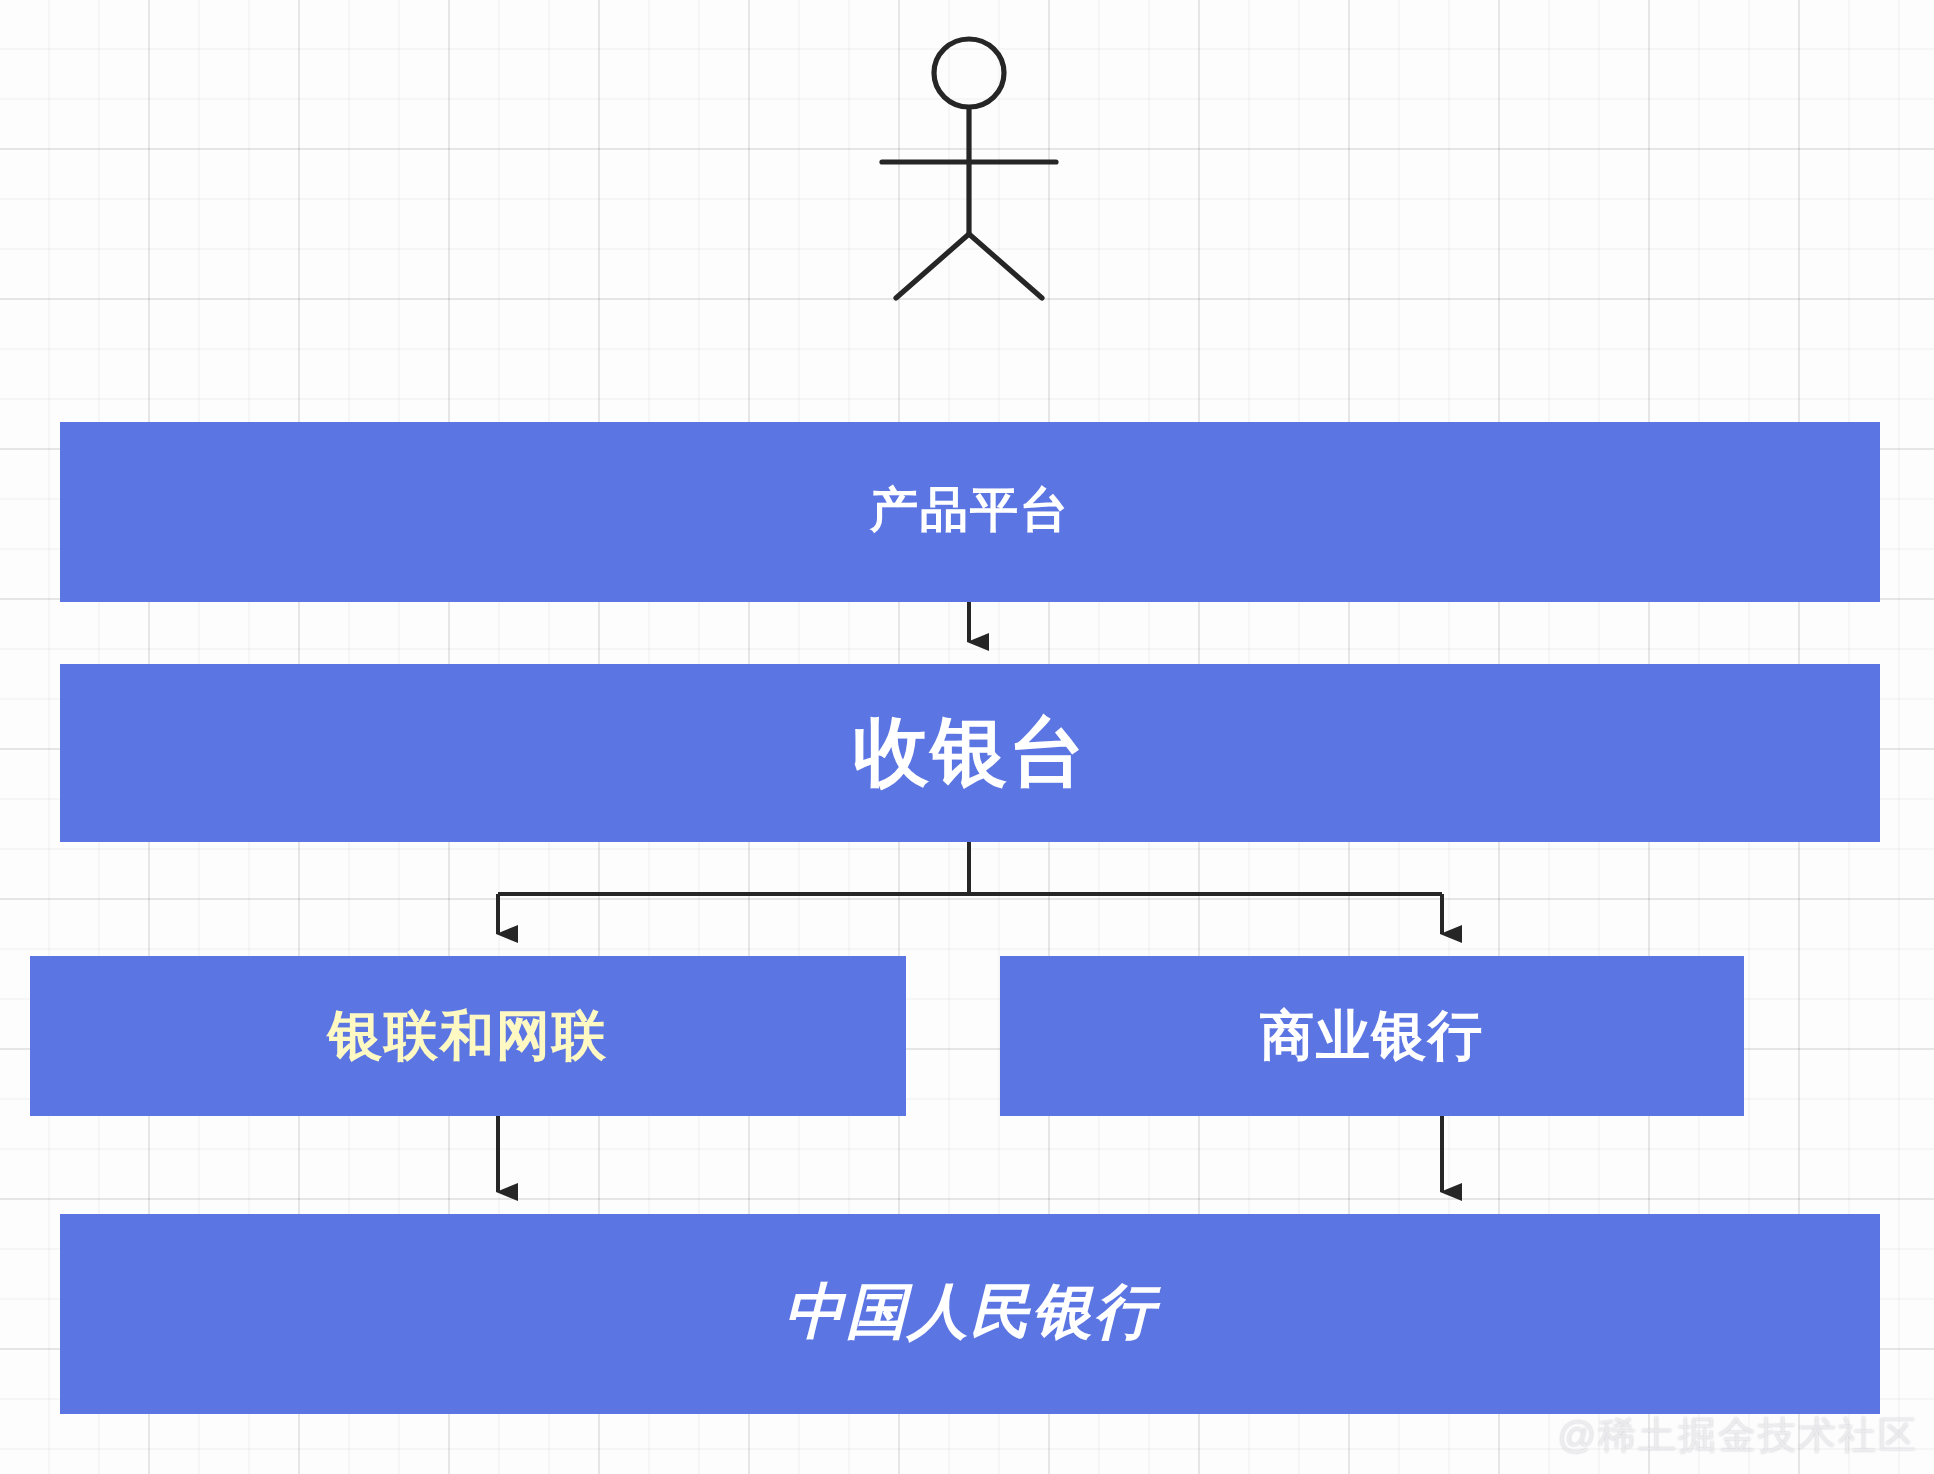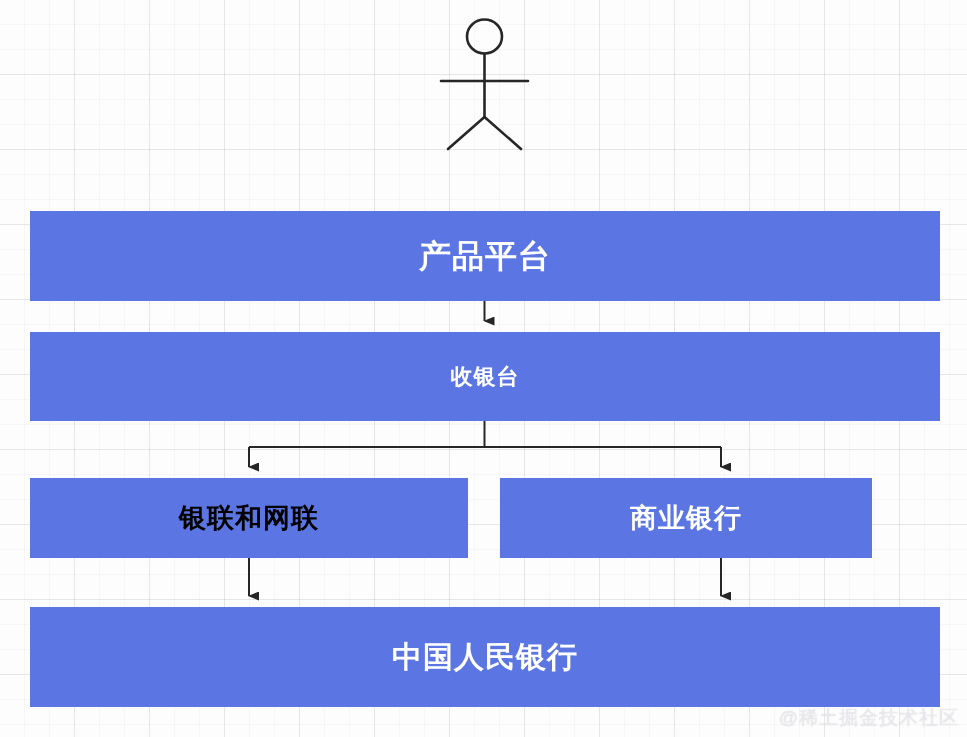--- a/index.html
+++ b/index.html
@@ -112,35 +112,35 @@
 
     <g>
       <line x1="249" y1="558" x2="249" y2="596" stroke="#262626" stroke-width="2" marker-end="url(#arrowhead)"></line>
     </g>
 
     <g>
       <line x1="721" y1="558" x2="721" y2="596" stroke="#262626" stroke-width="2" marker-end="url(#arrowhead)"></line>
     </g>
   </svg>
 
-  <div class="node-box" id="node-product-platform" style="left: 30px; top: 211px; width: 910px; height: 90px; background: rgb(91, 117, 227); color: rgb(255, 255, 255); font-size: 32px;">
+  <div class="node-box" id="node-product-platform" style="left: 30px; top: 211px; width: 910px; height: 90px; background: rgb(91, 117, 227); color: rgb(255, 255, 255); font-size: 24px;">
     <span class="node-label">产品平台</span>
   </div>
 
-  <div class="node-box" id="node-cashier-desk" style="left: 30px; top: 332px; width: 910px; height: 89px; background: rgb(91, 117, 227); color: rgb(255, 255, 255); font-size: 22px;">
+  <div class="node-box" id="node-cashier-desk" style="left: 30px; top: 332px; width: 910px; height: 89px; background: rgb(91, 117, 227); color: rgb(255, 255, 255); font-size: 38px;">
     <span class="node-label">收银台</span>
   </div>
 
-  <div class="node-box" id="node-unionpay-netsunion" style="left: 30px; top: 478px; width: 438px; height: 80px; background: rgb(91, 117, 227); color: #000000; font-size: 27px;">
+  <div class="node-box" id="node-unionpay-netsunion" style="left: 15px; top: 478px; width: 438px; height: 80px; background: rgb(91, 117, 227); color: #fef9c3; font-size: 27px;">
     <span class="node-label">银联和网联</span>
   </div>
 
   <div class="node-box" id="node-commercial-banks" style="left: 500px; top: 478px; width: 372px; height: 80px; background: rgb(91, 117, 227); color: rgb(255, 255, 255); font-size: 27px;">
     <span class="node-label">商业银行</span>
   </div>
 
-  <div class="node-box" id="node-pboc" style="left: 30px; top: 607px; width: 910px; height: 100px; background: rgb(91, 117, 227); color: rgb(255, 255, 255); font-size: 30px;">
+  <div class="node-box" id="node-pboc" style="left: 30px; top: 607px; width: 910px; height: 100px; background: rgb(91, 117, 227); color: rgb(255, 255, 255); font-size: 30px; font-style: italic;">
     <span class="node-label">中国人民银行</span>
   </div>
 
   <div id="watermark">@稀土掘金技术社区</div>
 
 </div>
 
 </body></html>

